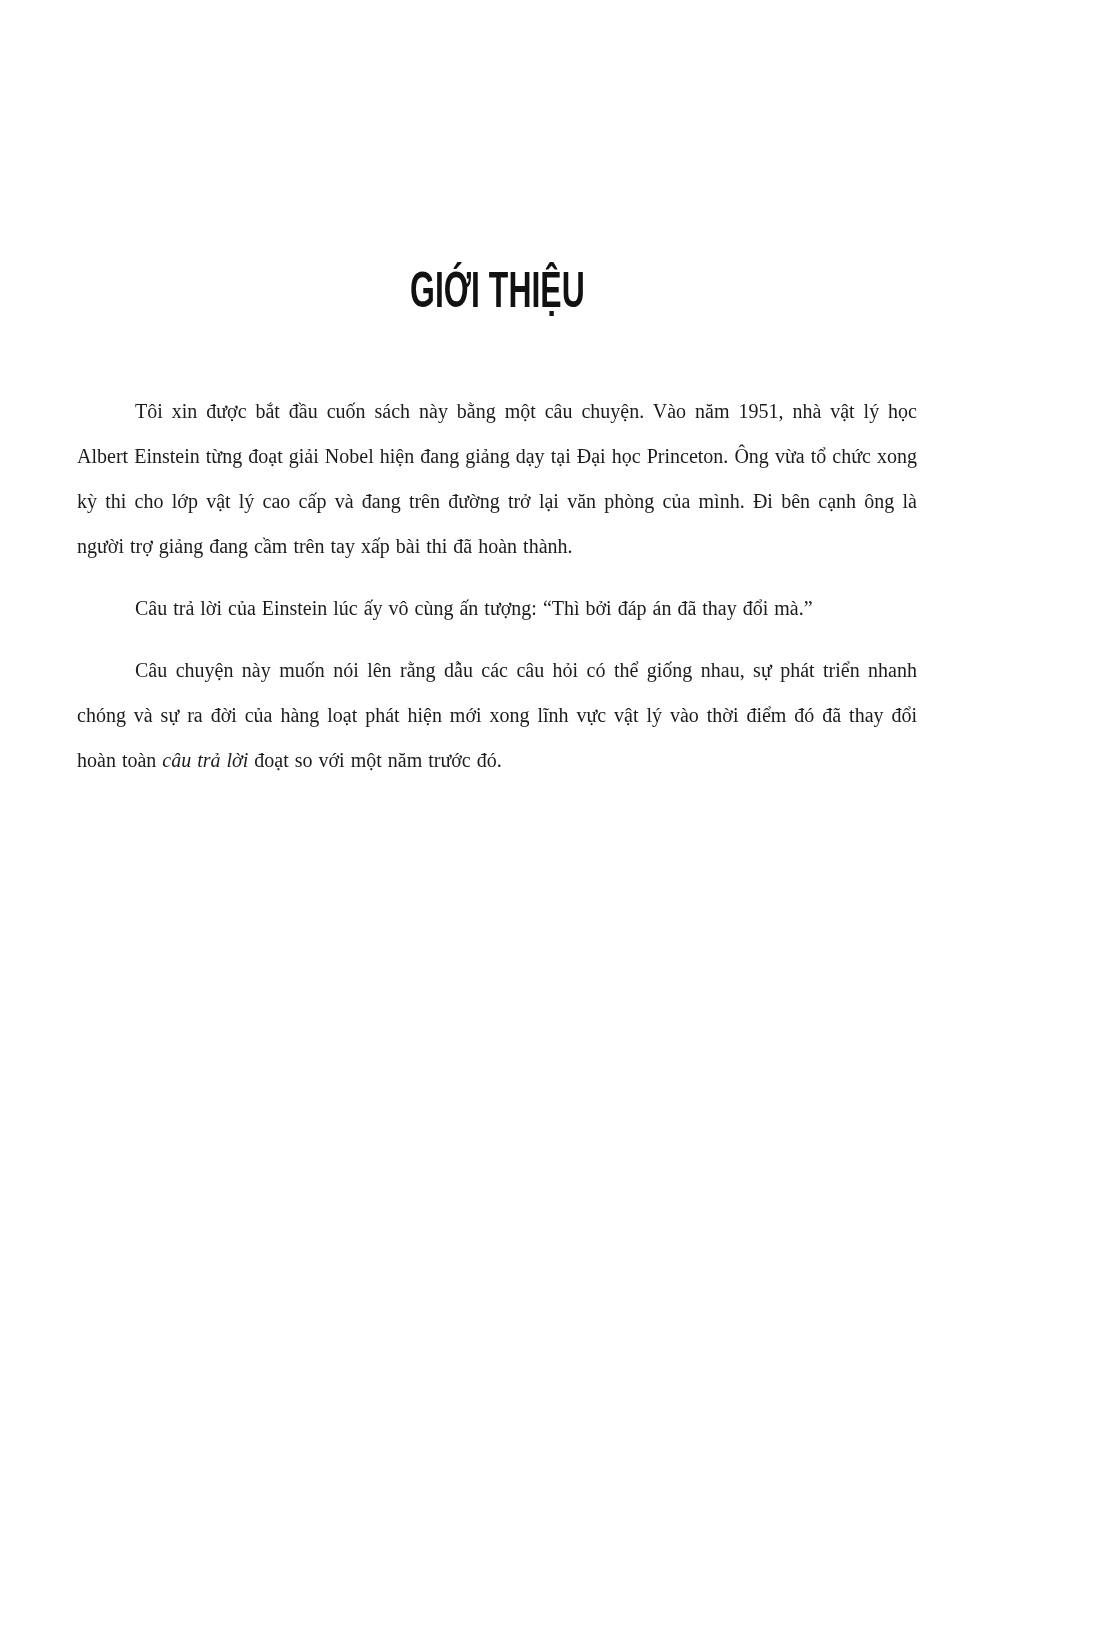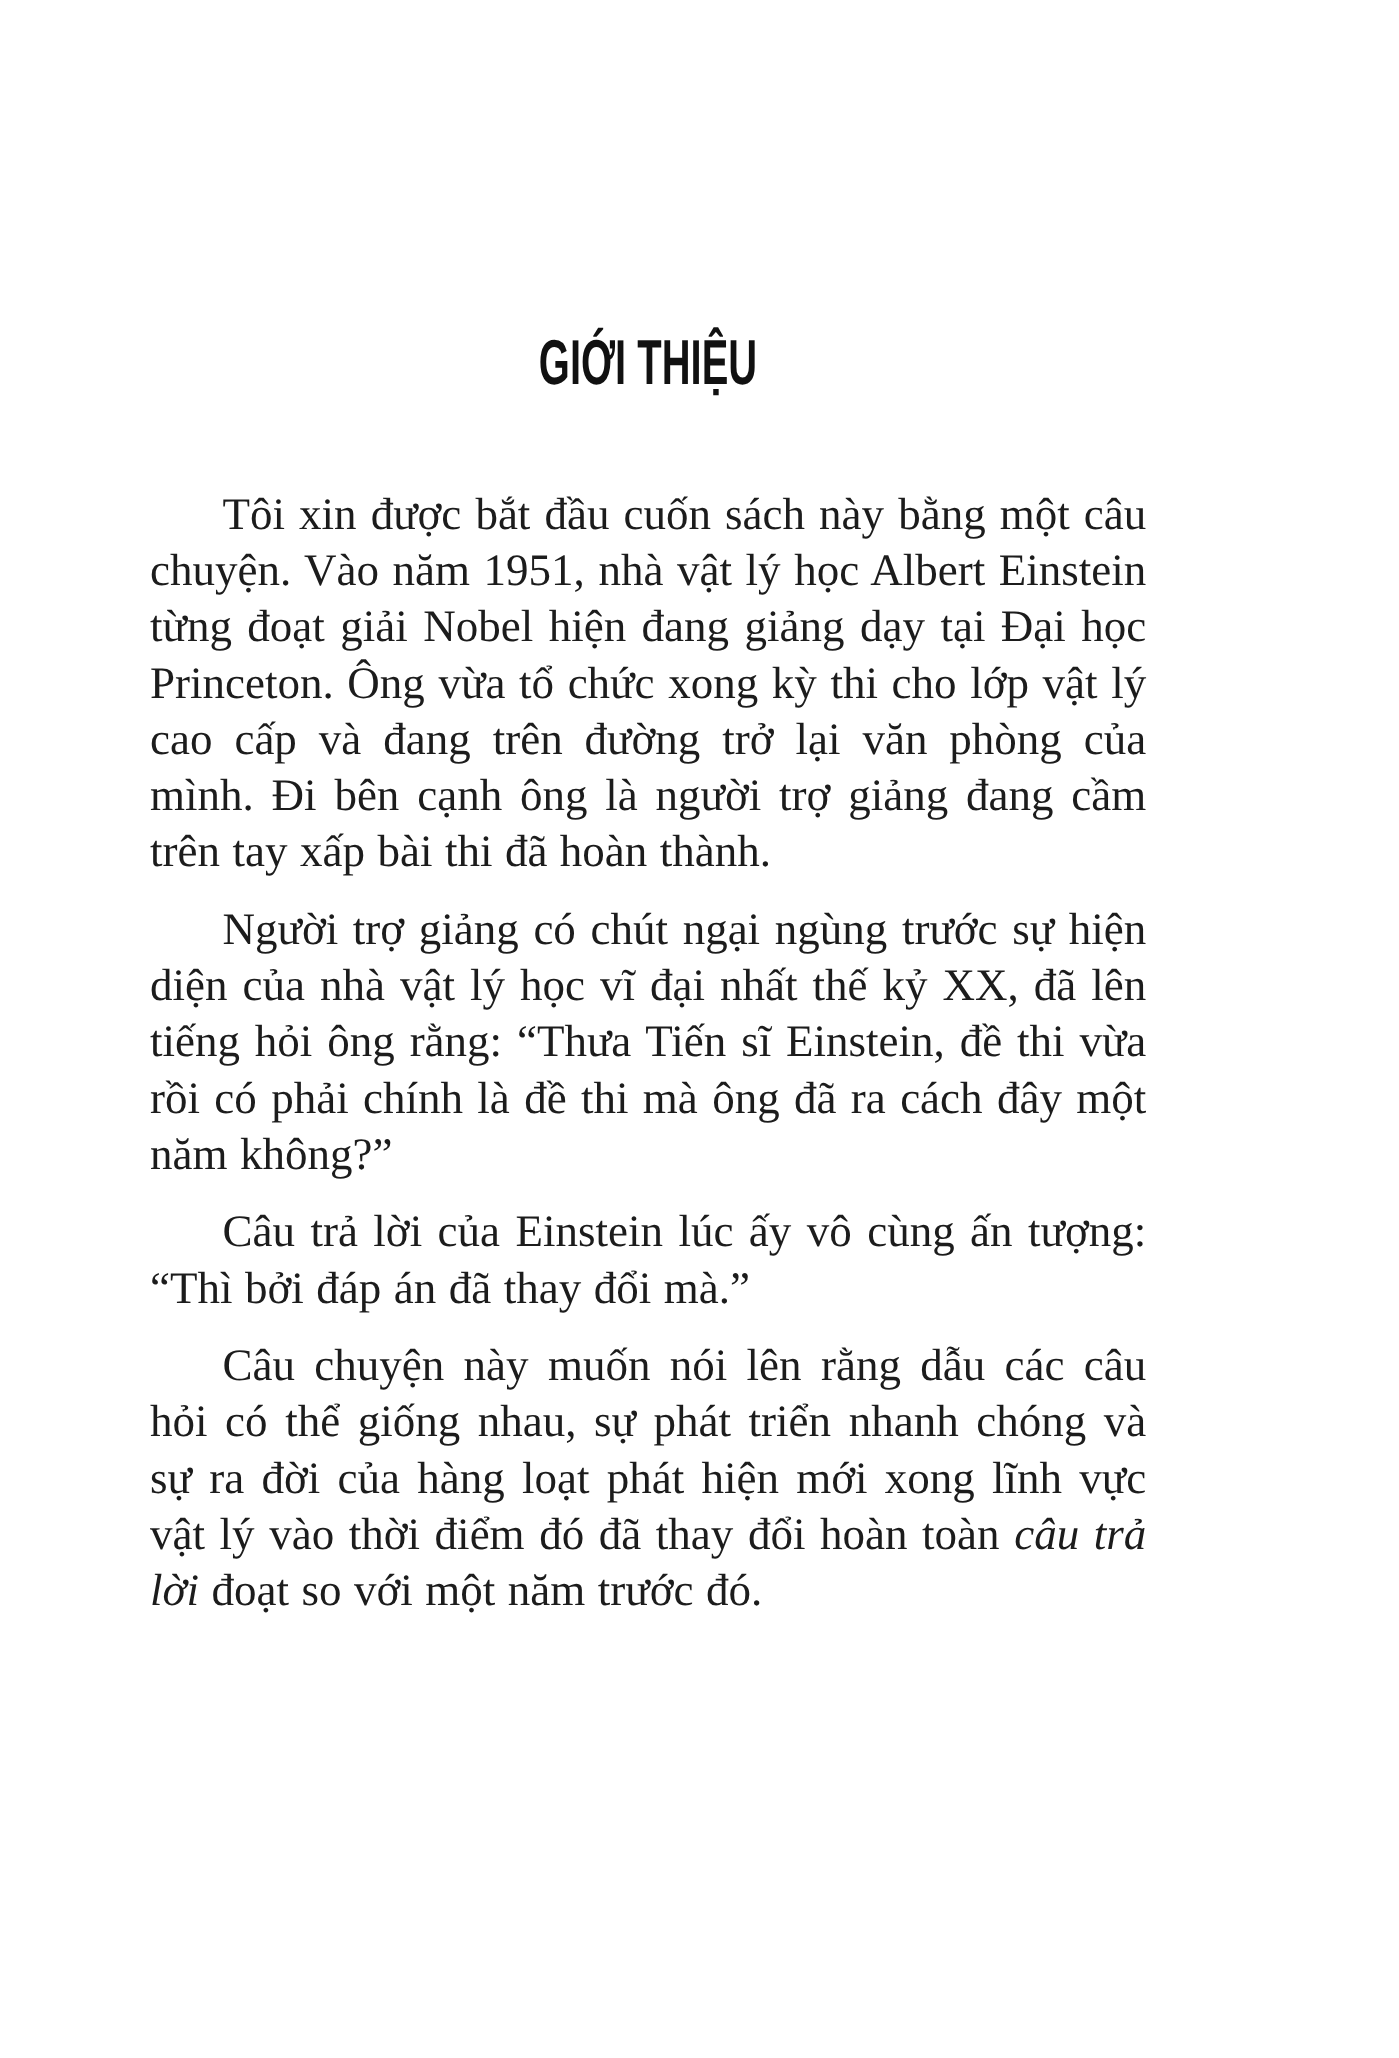--- a/index.html
+++ b/index.html
@@ -16,40 +16,40 @@
     overflow: hidden;
   }
   .page {
     position: absolute;
     top: 0;
     left: 0;
     width: 1119px;
     height: 1646px;
     background: #ffffff;
     box-sizing: border-box;
-    padding: 262px 202px 0 120px;
+    padding: 262px 202px 0 77px;
   }
   .chapter-title {
     text-align: center;
     margin: 0 0 72px 0;
     font-weight: 800;
     font-family: "Liberation Sans", "DejaVu Sans", sans-serif;
     font-size: 47px;
     letter-spacing: 0px;
     color: #111111;
   }
   .chapter-title .squeeze {
     display: inline-block;
     transform: scaleX(0.68) scaleY(1.08);
     transform-origin: center;
     white-space: nowrap;
   }
   .body-text p {
     margin: 16px 0 17px 0;
-    font-size: 36px;
+    font-size: 20px;
     line-height: 45px;
     text-align: justify;
     text-indent: 58px;
     word-spacing: 1px;
   }
   .body-text p:last-child {
     margin-bottom: 0;
   }
   em {
     font-style: italic;
@@ -59,21 +59,20 @@
 <body>
 
 <div class="page">
 
   <h1 class="chapter-title"><span class="squeeze">GIỚI THIỆU</span></h1>
 
   <div class="body-text">
 
     <p><span>Tôi xin được bắt đầu cuốn sách này bằng một câu chuyện. Vào năm 1951, nhà vật lý học Albert Einstein từng đoạt giải Nobel hiện đang giảng dạy tại Đại học Princeton. Ông vừa tổ chức xong kỳ thi cho lớp vật lý cao cấp và đang trên đường trở lại văn phòng của mình. Đi bên cạnh ông là người trợ giảng đang cầm trên tay xấp bài thi đã hoàn thành.</span></p>
 
-    <p><span>Người trợ giảng có chút ngại ngùng trước sự hiện diện của nhà vật lý học vĩ đại nhất thế kỷ XX, đã lên tiếng hỏi ông rằng: “Thưa Tiến sĩ Einstein, đề thi vừa rồi có phải chính là đề thi mà ông đã ra cách đây một năm không?”</span></p>
 
 
 
     <p><span>Câu trả lời của Einstein lúc ấy vô cùng ấn tượng: “Thì bởi đáp án đã thay đổi mà.”</span></p>
 
     <p><span>Câu chuyện này muốn nói lên rằng dẫu các câu hỏi có thể giống nhau, sự phát triển nhanh chóng và sự ra đời của hàng loạt phát hiện mới xong lĩnh vực vật lý vào thời điểm đó đã thay đổi hoàn toàn </span><em>câu trả lời</em><span> đoạt so với một năm trước đó.</span></p>
 
   </div>
 
 </div>

